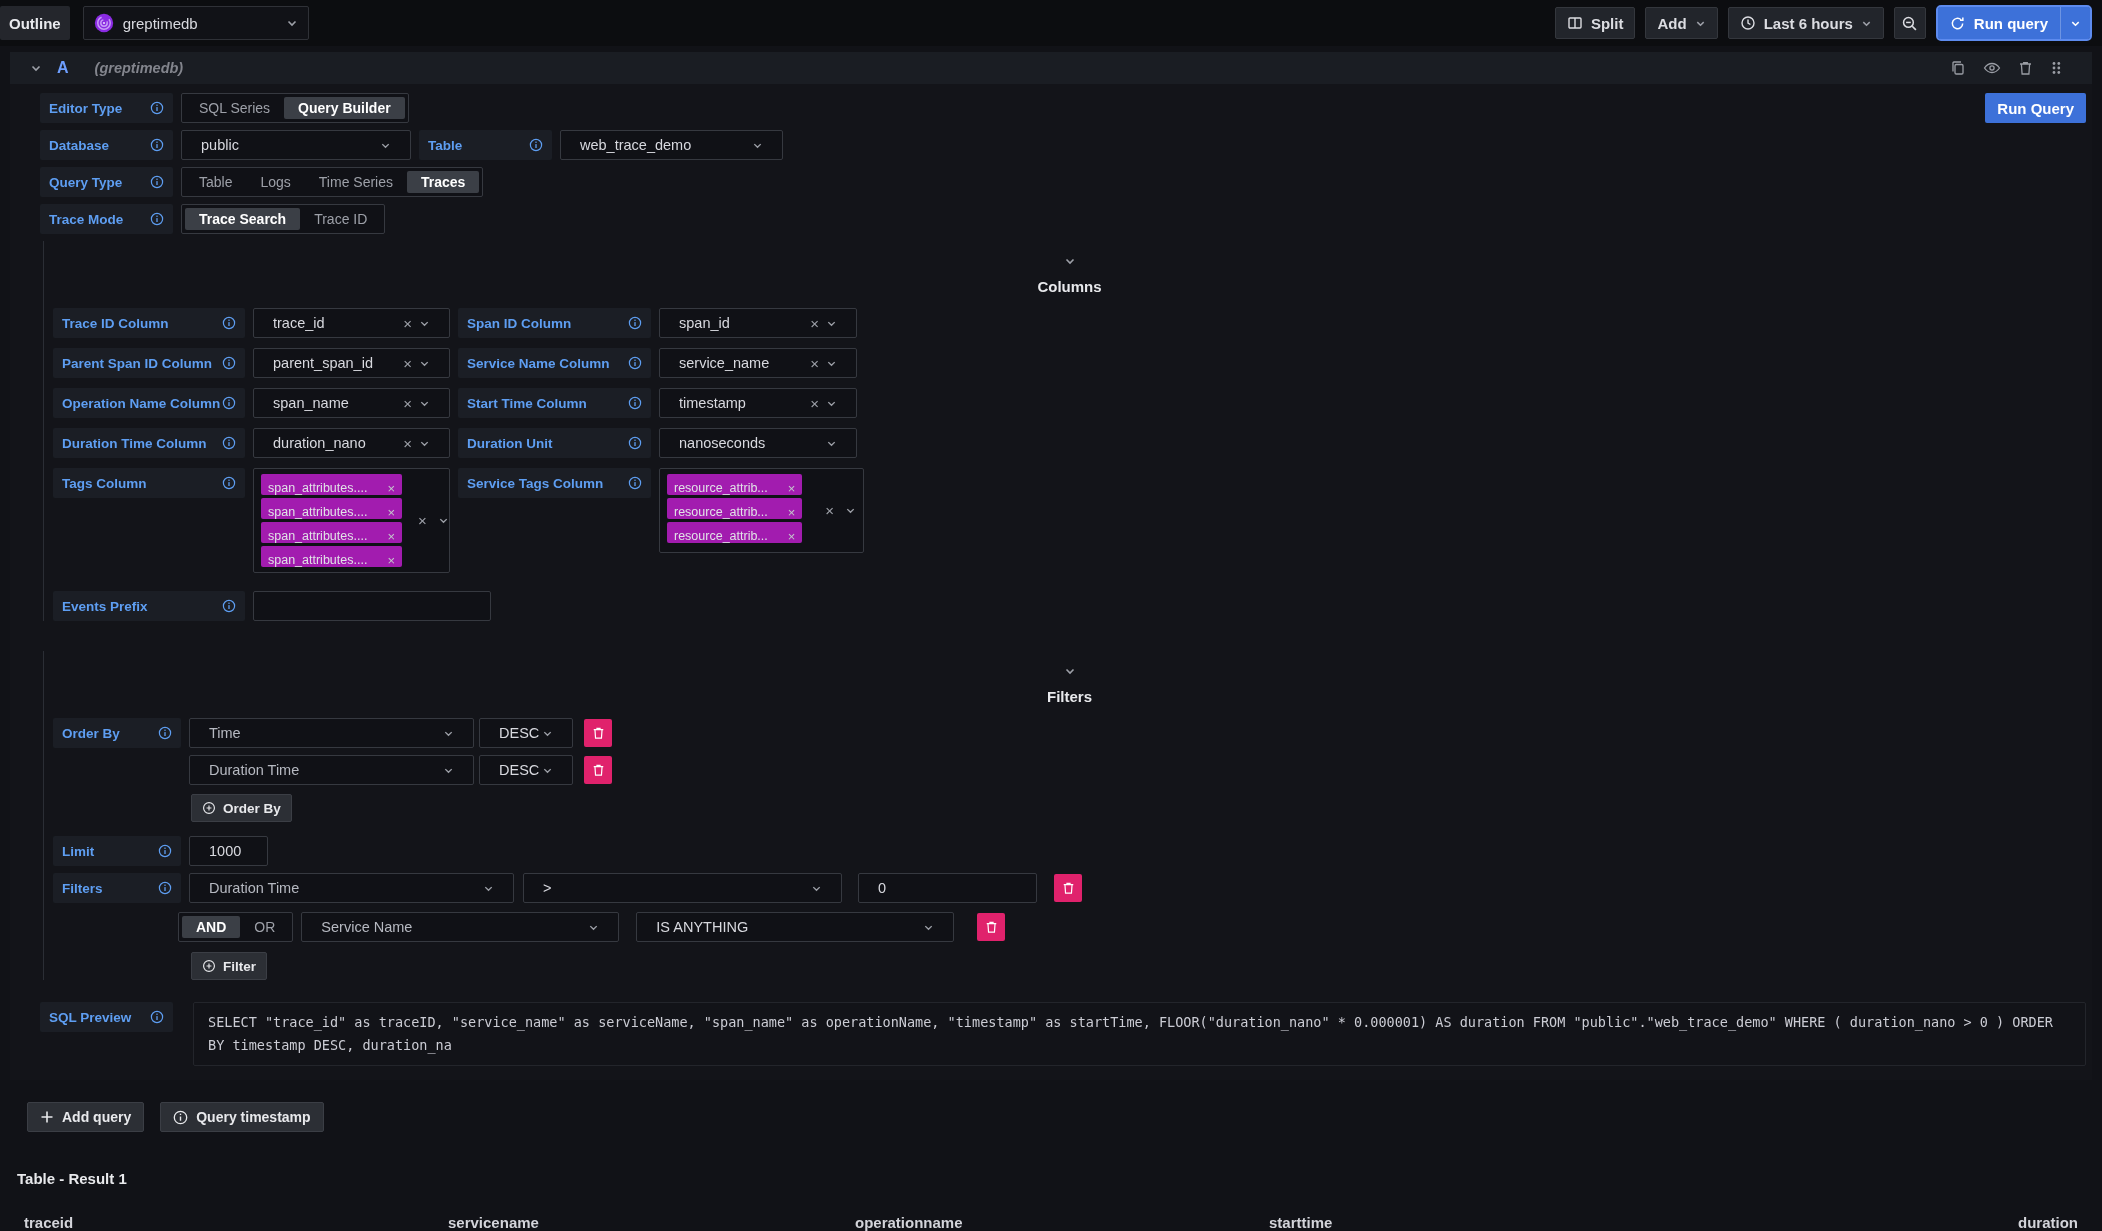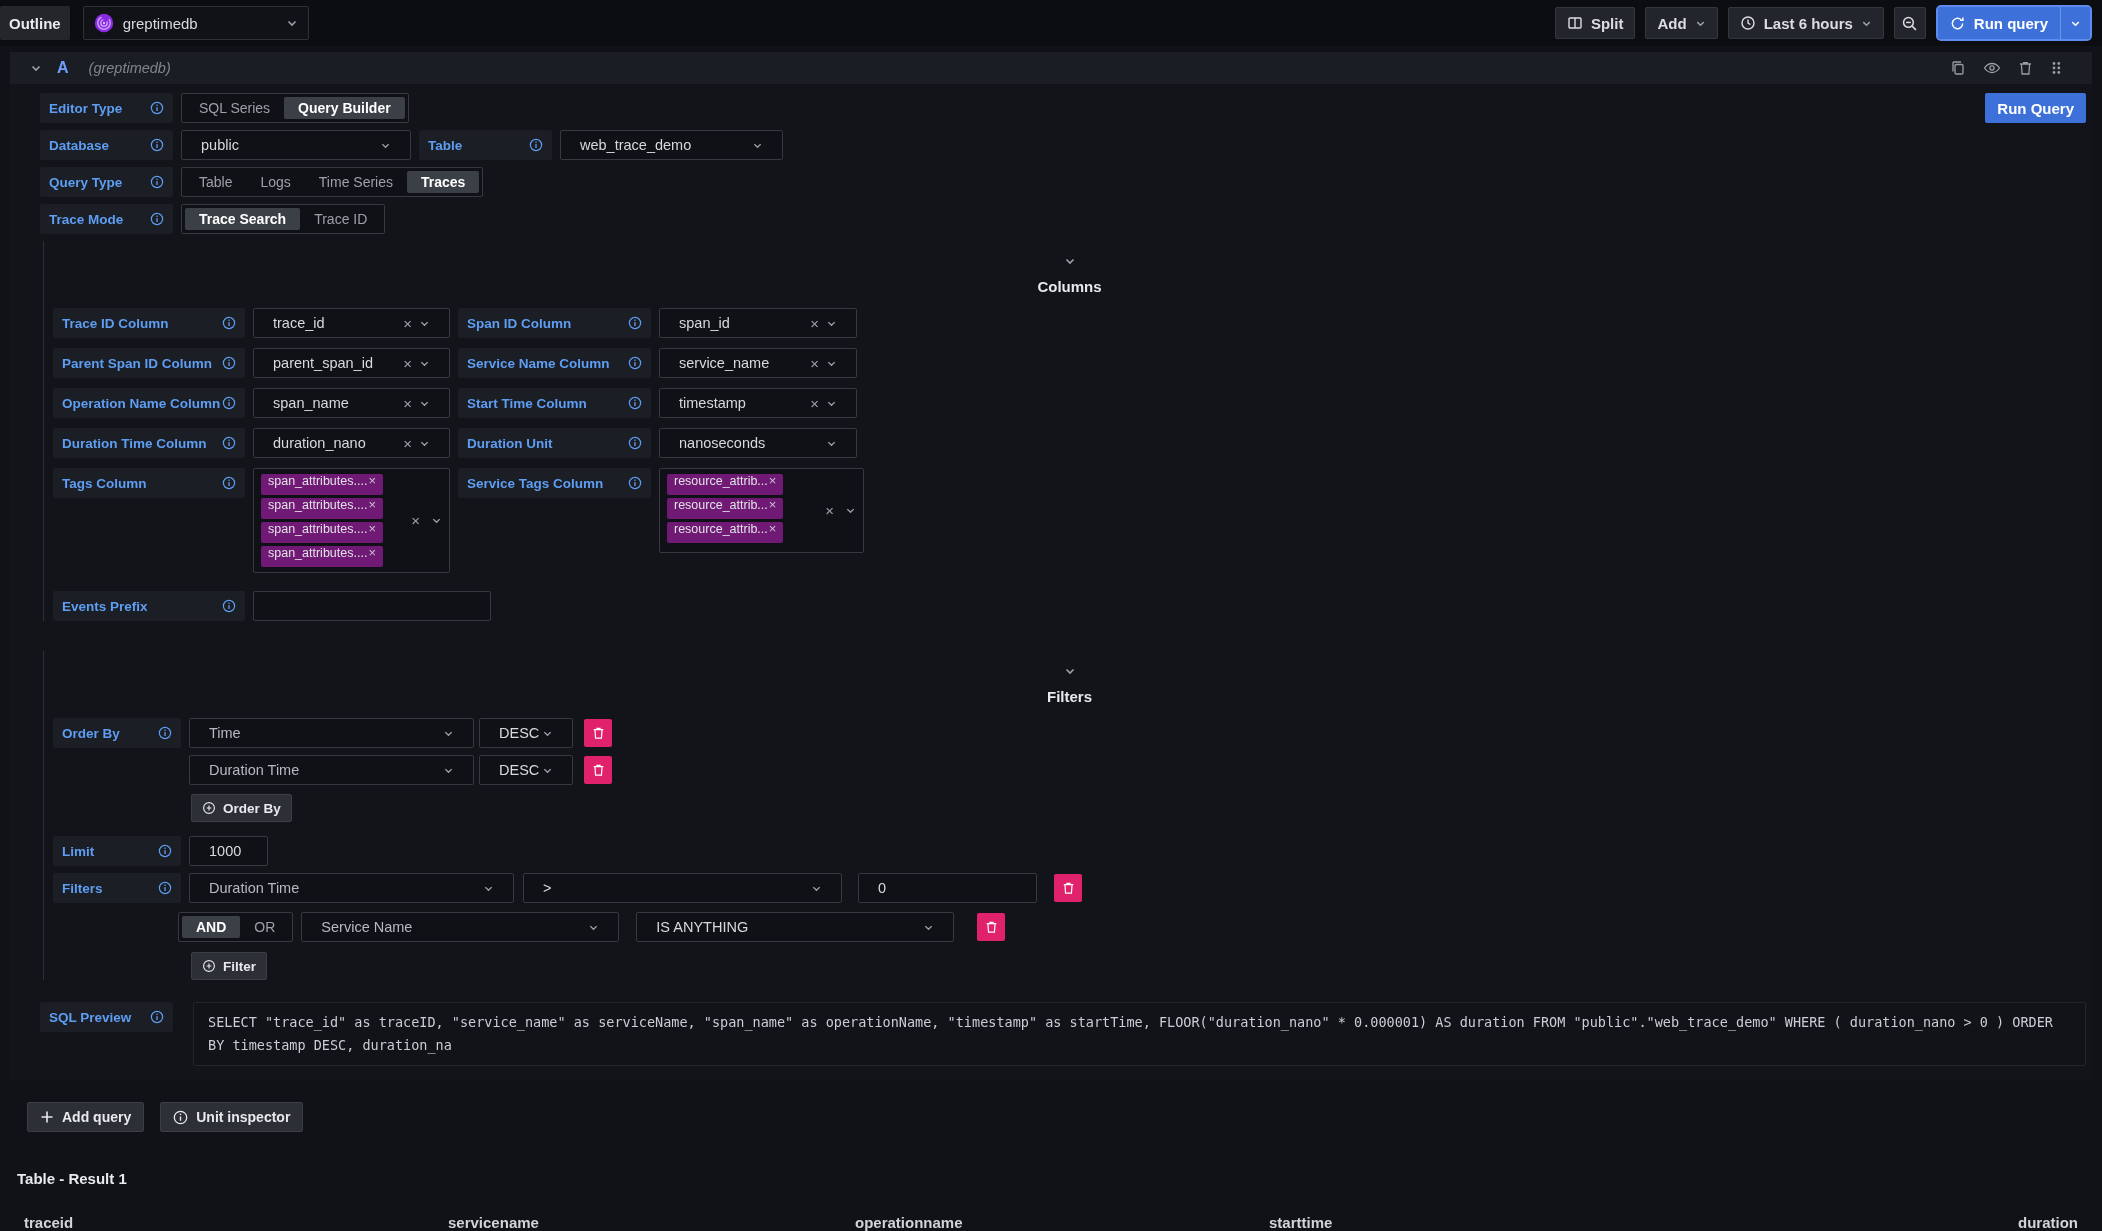--- a/index.html
+++ b/index.html
@@ -23,21 +23,21 @@
   .runq-main { height:32px; background:#3d71d9; border-radius:2px 0 0 2px; display:flex; align-items:center;
     gap:9px; padding:0 12px; font-size:15px; font-weight:600; color:#fff; }
   .runq-caret { width:30px; height:32px; background:#3d71d9; border-left:1px solid rgba(255,255,255,.25);
     border-radius:0 2px 2px 0; display:flex; align-items:center; justify-content:center; color:#fff; }
   .icon { color:inherit; }
 
   
   .editor { margin:6px 10px 0; background:#131419; }
   .qhead { height:32px; background:#1a1d23; display:flex; align-items:center; padding:0 30px 0 20px; }
   .qhead .refid { color:#6e9fff; font-weight:700; font-size:16px; margin-left:15px; }
-  .qhead .hint { color:#83858d; font-style:italic; font-size:14.5px; margin-left:20px; }
+  .qhead .hint { color:#83858d; font-style:italic; font-size:14.5px; margin-left:26px;font-weight:bold; }
   .qhead-icons { margin-left:auto; display:flex; align-items:center; gap:17px; color:#9a9da5; }
   .content { padding:9px 6px 14px 30px; }
 
   .row { display:flex; align-items:center; margin-bottom:7px; position:relative; }
   .row.top { align-items:flex-start; }
   .lbl { height:30px; background:#1b1e25; color:#5e9ef2; font-size:13.5px; font-weight:600;
     display:flex; align-items:center; justify-content:space-between; padding:0 9px; border-radius:2px;
     margin-right:8px; flex:none; }
   .w133 { width:133px; } .w192 { width:192px; } .w193 { width:193px; margin-left:8px; } .w128 { width:128px; }
   .info-ic { color:#5e9ef2; }
@@ -56,22 +56,22 @@
   .radio-opt.active { background:#3b3f46; color:#ffffff; font-weight:700; }
 
   .section { border-left:1px solid #2b2e35; margin-left:3px; padding-left:9px; margin-bottom:8px; }
   .sec-head { display:flex; align-items:center; gap:11px; padding:14px 0 13px; font-size:15px;
     font-weight:700; color:#e8e9ec;flex-direction:column; }
   .crow { margin-bottom:10px; }
 
   .multi { background:#101116; border:1px solid #363940; border-radius:2px; padding:5px 7px;
     display:flex; align-items:center; flex:none; }
   .chips { display:flex; flex-direction:column; gap:3px; }
-  .chip { height:21px; background:#701a75; border-radius:2px; display:inline-flex; align-items:flex-start;
-    gap:1px; padding:0 7px; font-size:12.5px; color:#e1e2e7; width:max-content; }
+  .chip { height:21px; background:#a21caf; border-radius:2px; display:inline-flex; align-items:flex-end;
+    gap:20px; padding:0 7px; font-size:12.5px; color:#e1e2e7; width:max-content; }
   .chip .x { color:#c4c6cc; font-size:13px; line-height:1; }
   .multi-controls { display:flex; align-items:center; gap:4px; margin-left:auto; padding-left:10px; }
 
   .trash-btn { width:28px; height:28px; background:#e0226c; border:none; border-radius:2px;
     display:flex; align-items:center; justify-content:center; color:#fff; flex:none; }
   .ghost-btn { height:28px; padding:0 10px; background:#2c2f35; border:1px solid #3b3e45; border-radius:2px;
     font-size:13.5px; color:#e8e9ec; display:inline-flex; align-items:center; gap:7px; font-weight:600; }
 
   .sqlbox { flex:1; background:#121318; border:1px solid #23252b; border-radius:2px; padding:8px 14px;
     font-family:"DejaVu Sans Mono","Liberation Mono",monospace; font-size:13.5px; line-height:23px;
@@ -781,21 +781,21 @@
     <span>Add query</span>
   </button>
   <button class="footer-btn">
     <span>
       <svg width="15" height="15" viewBox="0 0 14 14">
           <circle cx="7" cy="7" r="5.8" fill="none" stroke="currentColor" stroke-width="1.2"></circle>
           <rect x="6.35" y="6.1" width="1.3" height="3.9" fill="currentColor"></rect>
           <rect x="6.35" y="3.4" width="1.3" height="1.3" fill="currentColor"></rect>
         </svg>
     </span>
-    <span>Unit inspector</span>
+    <span>Query timestamp</span>
   </button>
 </div>
 
 <div class="results">
   <div class="results-title">Table - Result 1</div>
   <table>
     <colgroup>
         <col style="width:424px">
         <col style="width:407px">
         <col style="width:414px">

